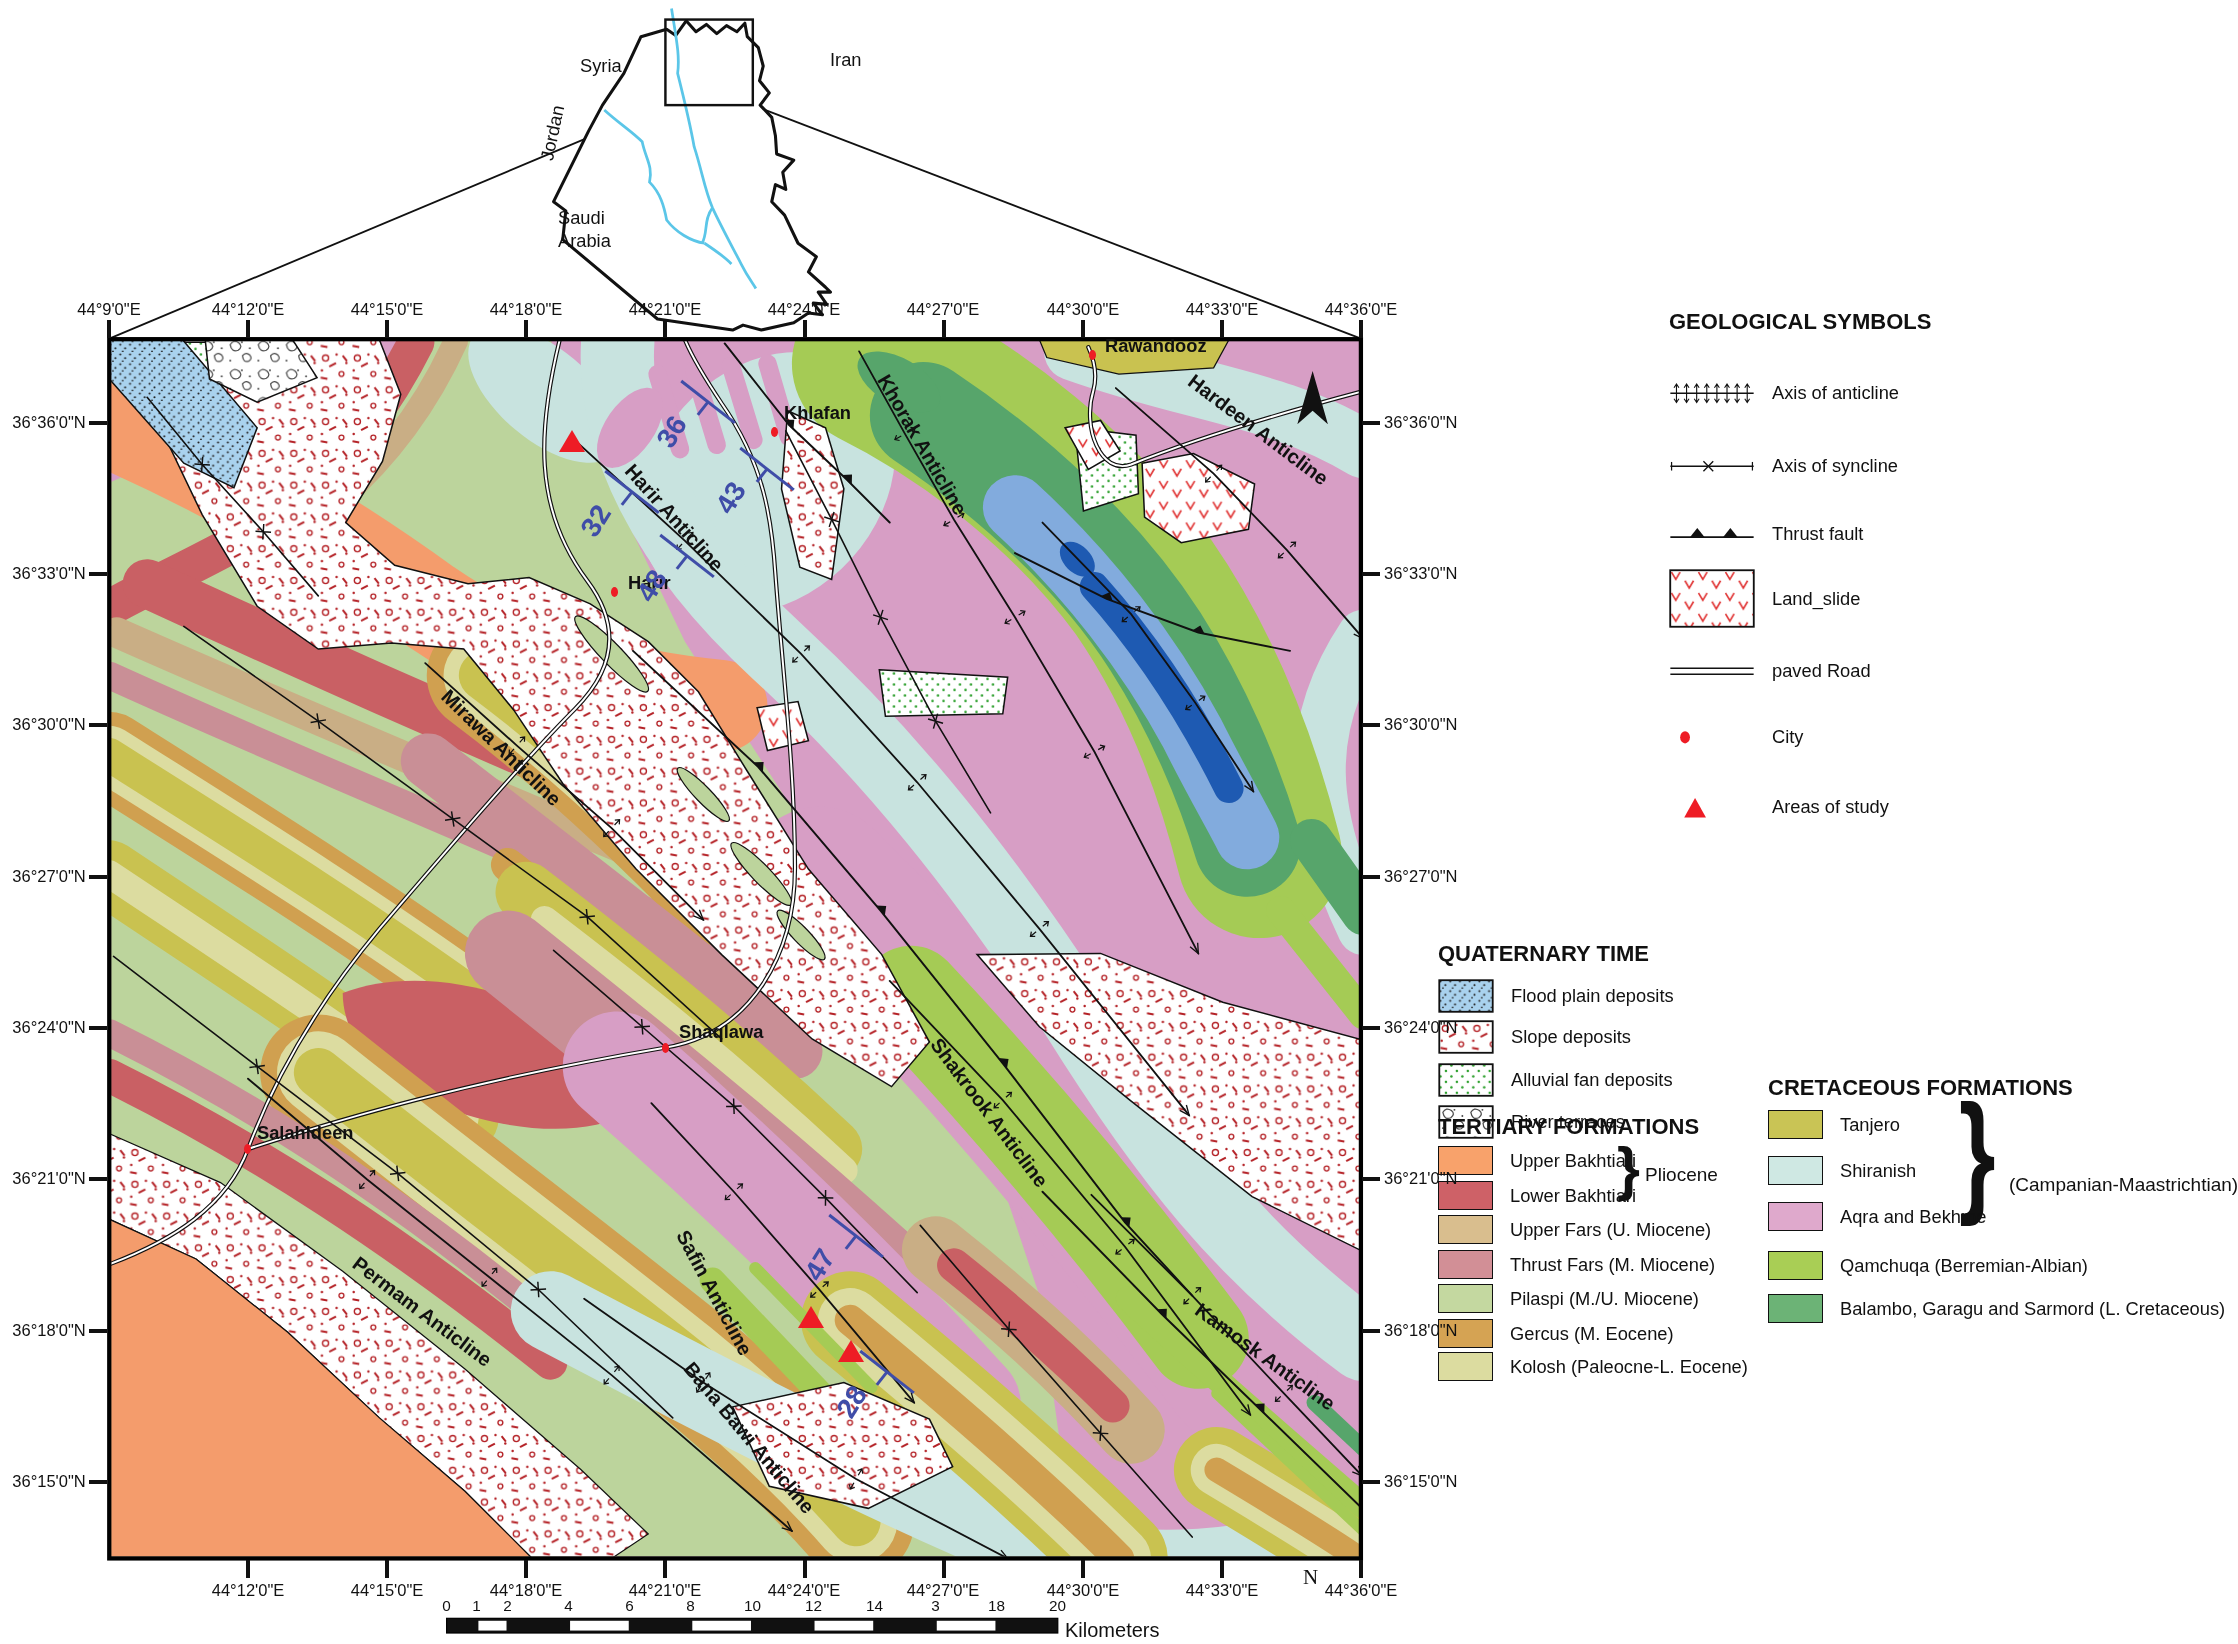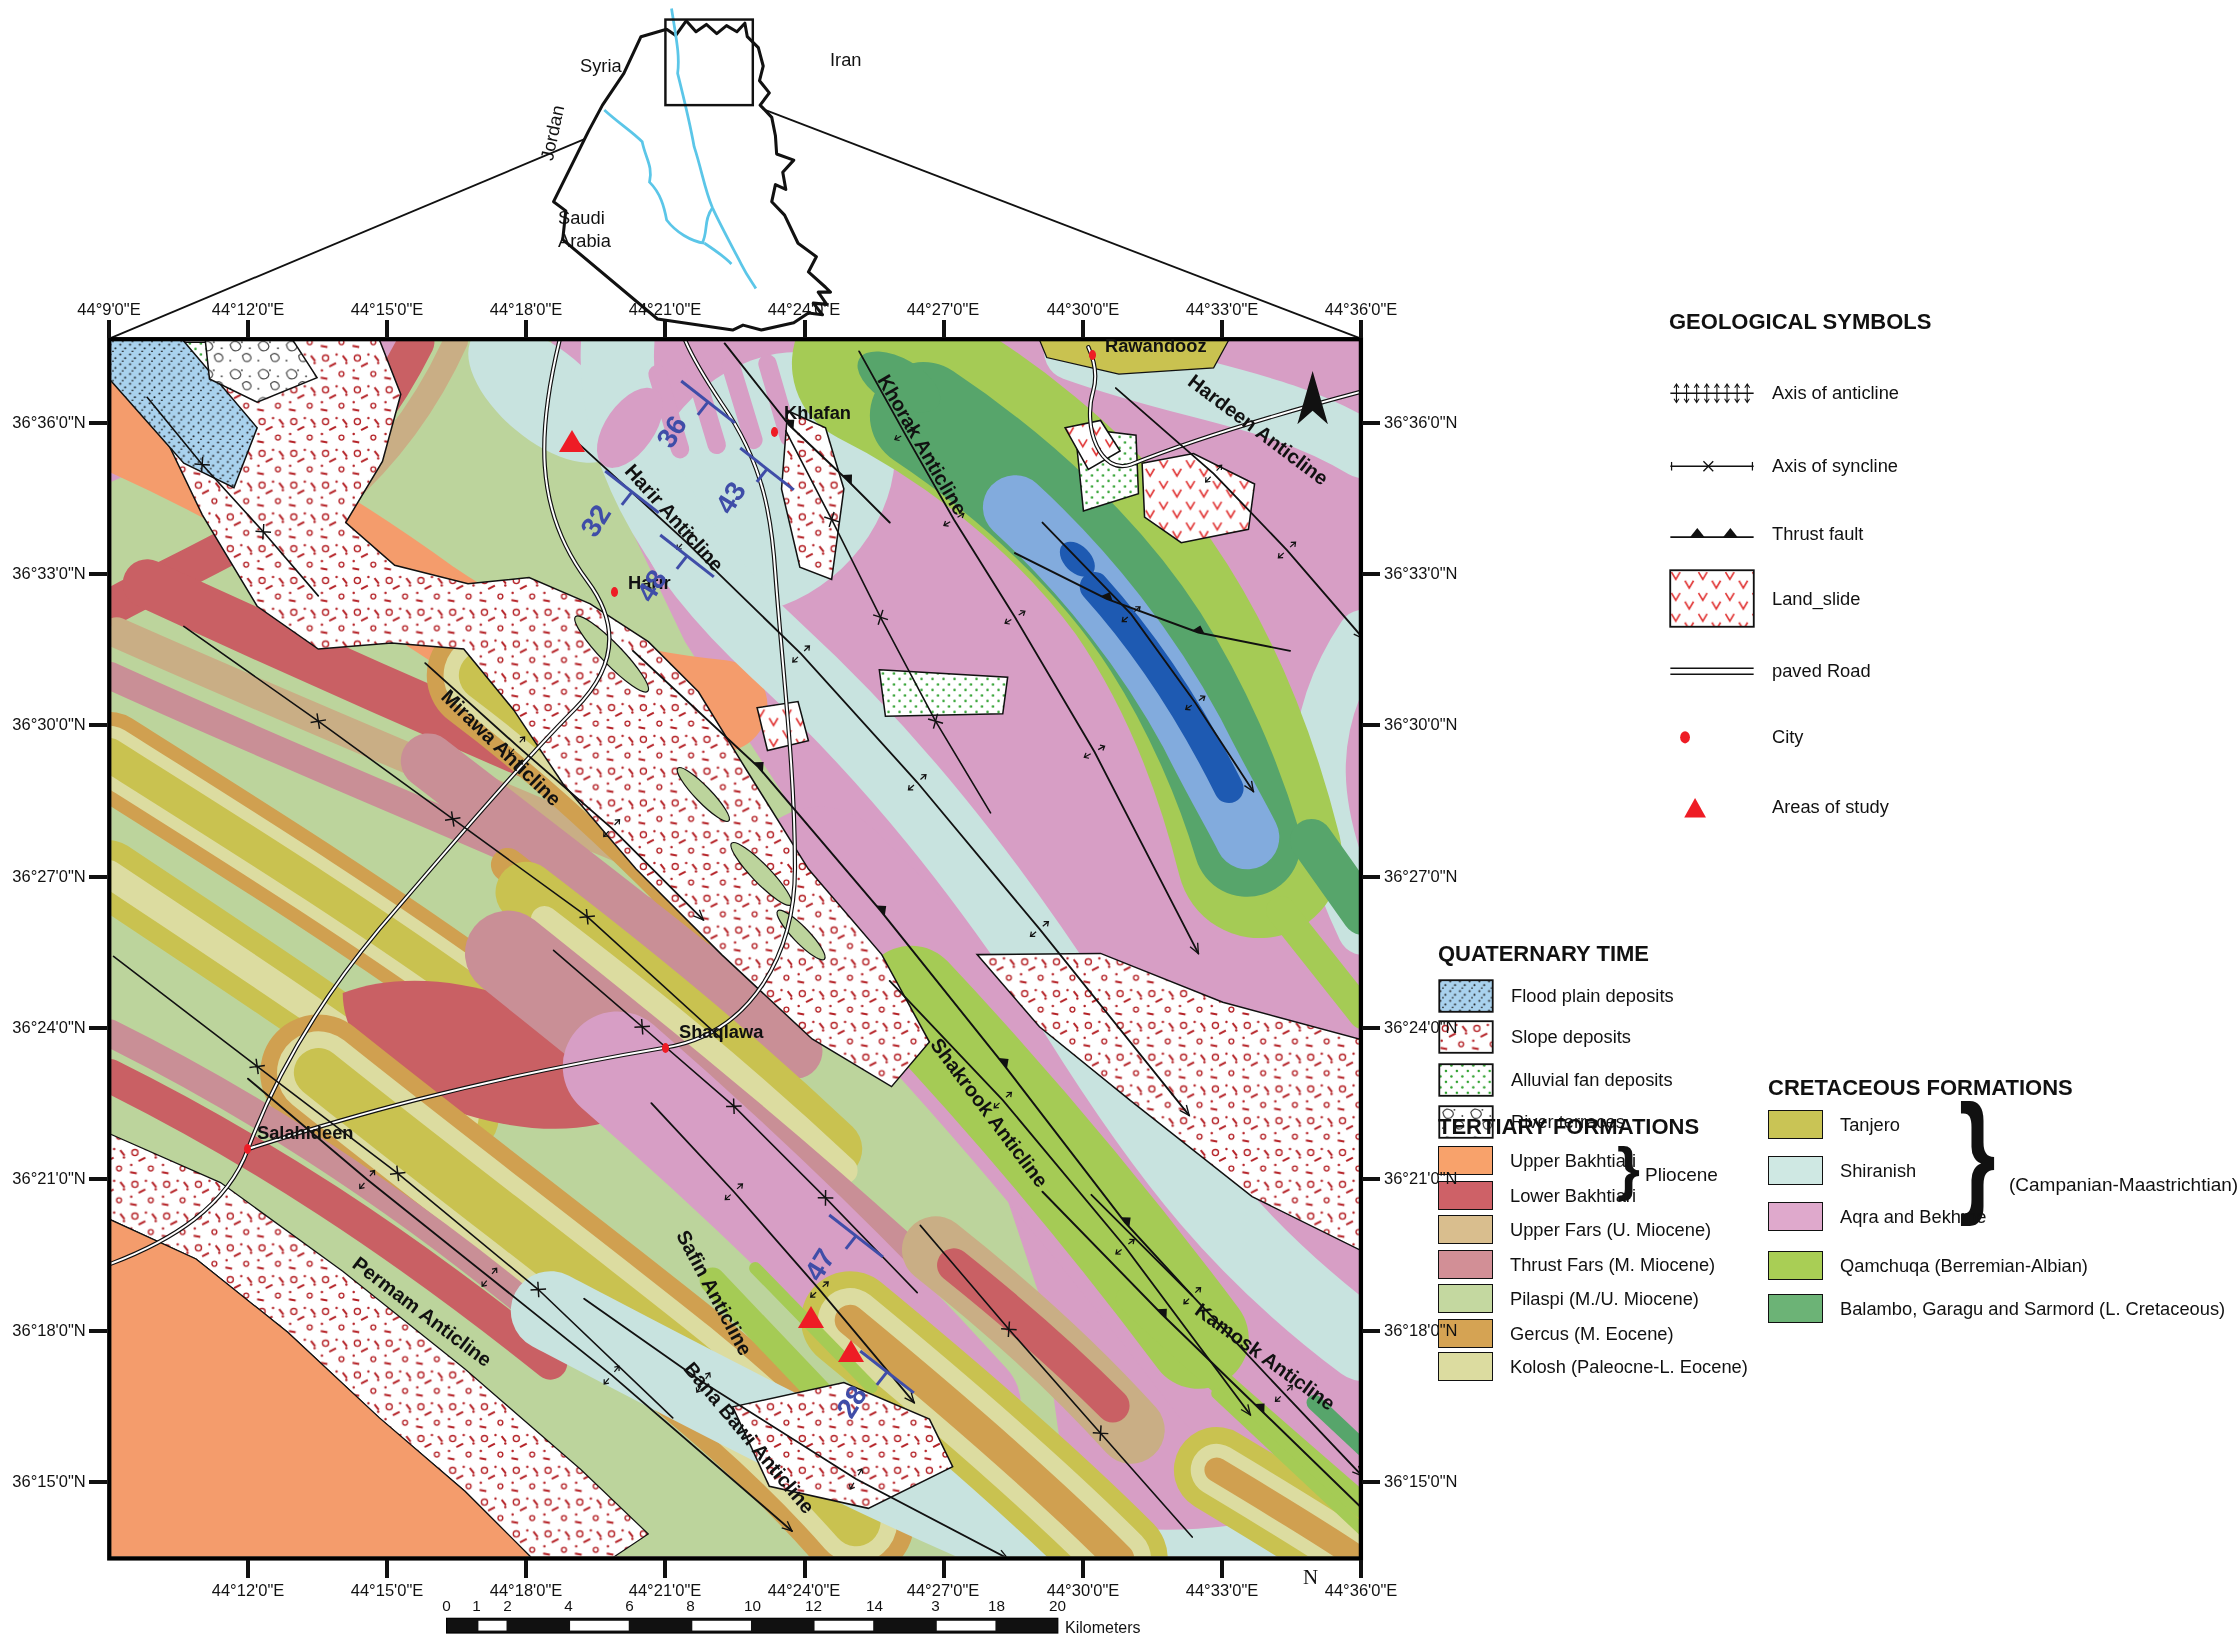--- a/index.html
+++ b/index.html
@@ -27,21 +27,21 @@
   .legend-title{position:absolute;left:0;top:0;font-weight:bold;font-size:22px;white-space:nowrap;}
   .legend-title.small{font-size:17.7px;}
   .leg-row{position:absolute;display:flex;align-items:center;}
   .leg-icon{flex:0 0 auto;display:flex;align-items:center;}
   .leg-label{margin-left:17px;font-size:18.3px;white-space:nowrap;}
   .leg-label.cond{font-size:14.7px;letter-spacing:-0.3px;}
   .swatch{flex:0 0 auto;border:1.8px solid #111;}
   .brace{position:absolute;font-weight:bold;line-height:0.9;}
   .brace-label{position:absolute;font-size:19px;white-space:nowrap;}
   .scale-num{position:absolute;font-size:15.3px;text-align:center;width:37px;}
-  .scale-unit{position:absolute;font-size:16px;}
+  .scale-unit{position:absolute;font-size:20px;}
 </style>
 </head>
 <body>
 
 <div id="page">
 
 <svg id="gfx" width="2239" height="1644" viewBox="0 0 3662 2690">
   <defs>
     <clipPath id="mapClip">
           <rect x="181" y="558" width="2042" height="1989"></rect>

